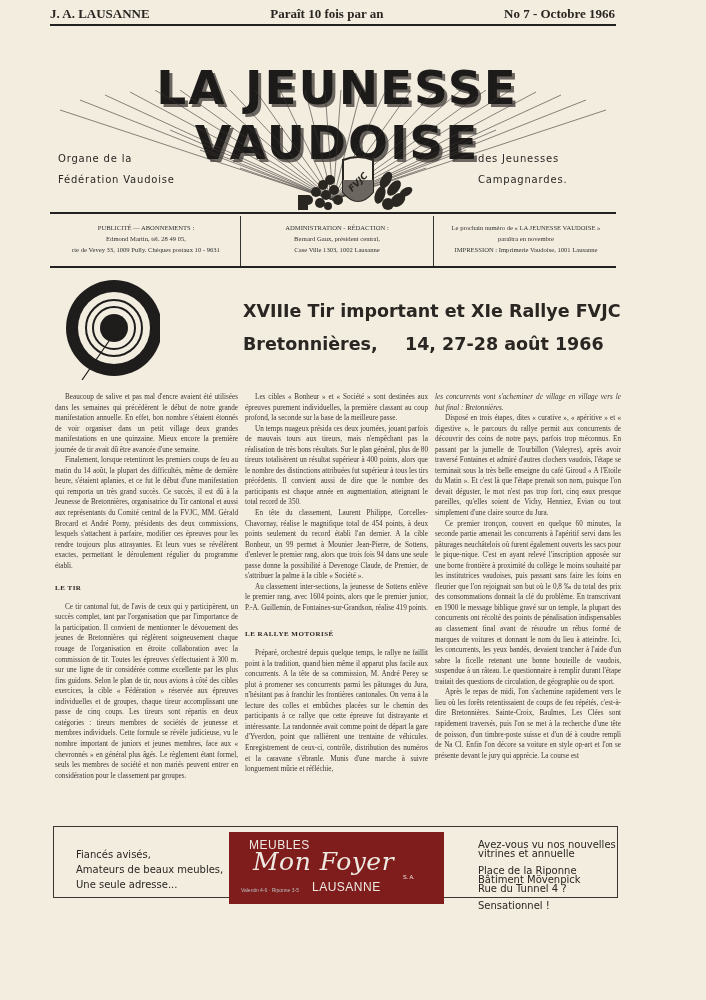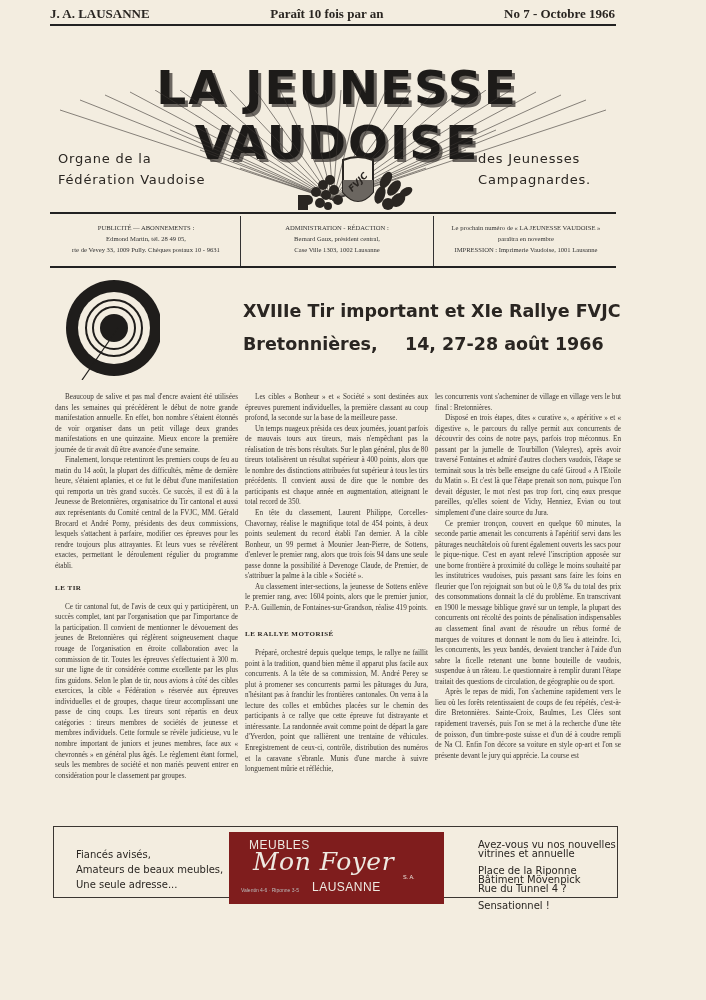--- a/index.html
+++ b/index.html
@@ -25,21 +25,21 @@
   
   .mast-title {
     position: absolute; left: 54px; top: 60px; width: 566px; text-align: center;
     font-family: "DejaVu Sans", sans-serif; font-weight: bold; font-size: 47px;
     letter-spacing: 2px; color: #1d1b19;
     text-shadow: 3px 3px 0 #6b6660;
     transform: scaleY(1.0);
   }
   .rays { position: absolute; left: 50px; top: 90px; width: 566px; height: 120px; }
   .subleft, .subright {
-    position: absolute; font-family: "DejaVu Sans", sans-serif; font-size: 13px;
+    position: absolute; font-family: "DejaVu Sans", sans-serif; font-size: 10px;
     color: #2a2622; line-height: 21px; letter-spacing: 0.8px;
   }
   .subleft { left: 58px; top: 148px; }
   .subright { left: 478px; top: 148px; text-align: left; }
 
   .emblem { position: absolute; left: 268px; top: 140px; width: 180px; height: 70px; }
 
   
   .infobox {
     position: absolute; top: 216px; height: 50px; font-size: 6.6px; text-align: center;
@@ -60,21 +60,21 @@
   .headline .l2 { display: flex; }
   .headline .l2 .place { width: 162px; }
 
   
   .col {
     position: absolute; top: 392px; width: 183px;
     font-size: 7.2px; line-height: 10.55px; text-align: justify; color: #3a3632;
     font-family: "Liberation Serif", serif;
   }
   .col p { text-indent: 10px; }
-  .col p.noind { text-indent: 0; }
+  .col p.noind { text-indent: 0; font-style: italic; }
   .col1 { left: 55px; }
   .col2 { left: 245px; }
   .col3 { left: 435px; width: 186px; }
   .sec {
     font-size: 7px; font-weight: bold; letter-spacing: 0.5px; margin: 12px 0 8px 0;
     text-indent: 0 !important; color: #2a2622;
   }
 
   
   .ad {

